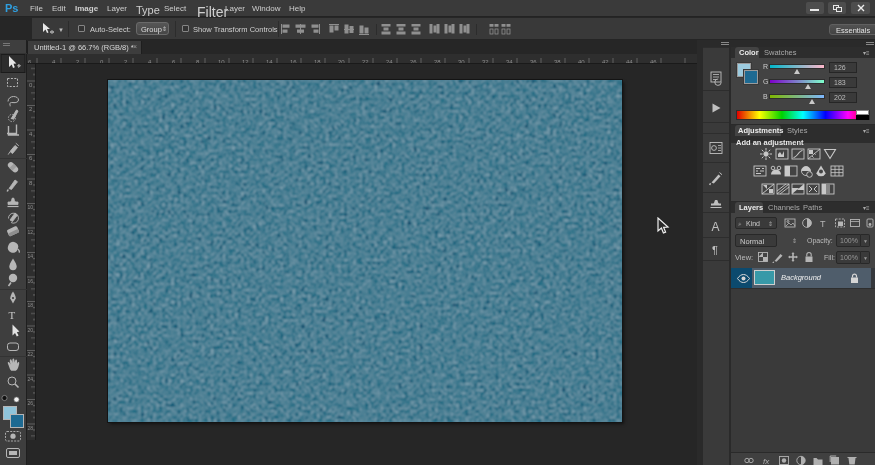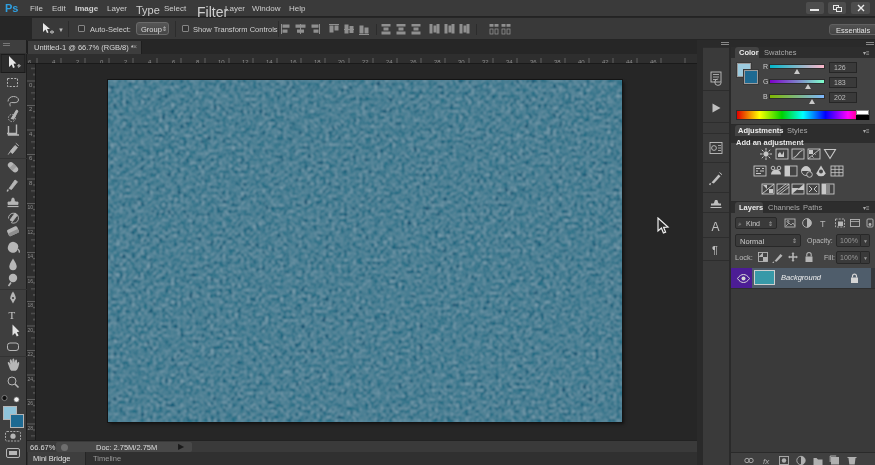--- a/index.html
+++ b/index.html
@@ -216,35 +216,21 @@
         <feGaussianBlur in="comp" stdDeviation="1"></feGaussianBlur>
       </filter>
       <rect width="514" height="342" filter="url(#noise)"></rect>
     </svg>
   </div>
 
   <svg class="abs" style="left:656px;top:217px;" width="14" height="18" viewBox="0 0 14 18">
     <path d="M2 1 L2 14 L5.4 11 L7.4 16 L9.6 15.1 L7.6 10.3 L12 10 Z" fill="#2a2a2a" stroke="#efefef" stroke-width="1.2"></path>
   </svg>
 
-  <div class="abs" style="left:27px;top:440px;width:670px;height:12px;background:#3a3a3a;border-top:1px solid #222;">
-    <span class="abs" style="left:3px;top:2px;color:#ddd;font-size:7.5px;">66.67%</span>
-    <div class="abs" style="left:29px;top:1px;width:136px;height:10px;background:#484848;border-radius:2px;">
-      <span class="abs" style="left:5px;top:2px;width:7px;height:7px;border-radius:50%;background:#6e6e6e;"></span>
-      <span class="abs" style="left:40px;top:1px;color:#ddd;font-size:7.5px;">Doc: 2.75M/2.75M</span>
-      <span class="abs" style="left:122px;top:0px;color:#1a1a1a;font-size:8px;">▶</span>
-    </div>
-  </div>
-
-  <div class="abs" style="left:27px;top:452px;width:670px;height:13px;background:#303030;">
-    <div class="abs" style="left:1px;top:0;width:58px;height:13px;background:#3e3e3e;border-right:1px solid #252525;">
-      <span class="abs" style="left:5px;top:2px;color:#e0e0e0;font-size:7.5px;">Mini Bridge</span>
-    </div>
-    <span class="abs" style="left:66px;top:2px;color:#999;font-size:7.5px;">Timeline</span>
-  </div>
+
 
   <div class="abs" id="toolbar" style="left:0;top:40px;width:27px;height:425px;background:#3e3e3e;border-right:1px solid #1f1f1f;">
     <svg width="27" height="425" viewBox="0 0 27 425">
       <g stroke="#b6b6b6" fill="none" stroke-width="1">
 
         <path d="M3 3.5 H10 M3 5.5 H10" stroke="#777"></path>
         <path d="M0 13.5 H27" stroke="#333"></path>
 
         <rect x="1" y="14.5" width="24" height="18" fill="#2d2d2d" stroke="#1b1b1b"></rect>
         <path d="M9 16 L9 27 L11.8 24.4 L13 28 L14.8 27.3 L13.5 23.8 L16.4 23.6 Z" fill="#e6e6e6" stroke="none"></path>
@@ -526,33 +512,33 @@
             <rect x="-4.5" y="-3.5" width="9" height="7"></rect>
             <path d="M-4.5 -1.5 h9" stroke-width="0.8"></path>
           </g>
         <g transform="translate(87,6)">
             <rect x="-3" y="-4" width="6" height="8" rx="1"></rect>
             <circle cx="0" cy="1.5" r="1.4" fill="#b5b5b5" stroke="none"></circle>
           </g>
       </g>
     </svg>
 
-    <div class="abs" style="left:4px;top:32px;width:66px;height:13px;background:#3a3a3a;border:1px solid #282828;border-radius:2px;">
+    <div class="abs" style="left:4px;top:32px;width:42px;height:13px;background:#3a3a3a;border:1px solid #282828;border-radius:2px;">
       <span class="abs" style="left:4px;top:2px;color:#ccc;font-size:7.5px;">Normal</span>
       <span class="abs" style="left:56px;top:2px;color:#aaa;font-size:6px;">⇕</span>
     </div>
     <span class="abs" style="left:76px;top:35px;color:#bbb;font-size:7px;">Opacity:</span>
     <div class="abs" style="left:105px;top:32px;width:25px;height:13px;background:#3a3a3a;border:1px solid #282828;border-radius:2px 0 0 2px;">
       <span class="abs" style="left:3px;top:2px;color:#999;font-size:7px;">100%</span>
     </div>
     <div class="abs" style="left:130px;top:32px;width:9px;height:13px;background:#3a3a3a;border:1px solid #282828;border-left:none;border-radius:0 2px 2px 0;">
       <span class="abs" style="left:2px;top:3px;color:#999;font-size:5px;">▼</span>
     </div>
 
-    <span class="abs" style="left:4px;top:51px;color:#bbb;font-size:7.5px;">Lock:</span>
+    <span class="abs" style="left:4px;top:51px;color:#bbb;font-size:7.5px;">View:</span>
     <svg class="abs" style="left:26px;top:49px;" width="60" height="12" viewBox="0 0 60 12">
       <g stroke="#b5b5b5" fill="none" stroke-width="0.9">
         <g transform="translate(6,6)">
             <rect x="-4.5" y="-4.5" width="9" height="9"></rect>
             <path d="M-4.5 0 H0 V-4.5 M0 0 H4.5 V4.5 H0 Z" fill="#b5b5b5" stroke="none"></path>
           </g>
         <g transform="translate(21,6)">
             <path d="M-3.5 4 L2.5 -3 L4.5 -1.2 L-1.5 4.8 Z" fill="#b5b5b5" stroke="none"></path>
             <path d="M-4.3 4.8 l-0.9 1.6" stroke-width="1.2"></path>
           </g>
@@ -567,21 +553,21 @@
       </g>
     </svg>
     <span class="abs" style="left:93px;top:52px;color:#bbb;font-size:7px;">Fill:</span>
     <div class="abs" style="left:105px;top:49px;width:25px;height:13px;background:#3a3a3a;border:1px solid #282828;border-radius:2px 0 0 2px;">
       <span class="abs" style="left:3px;top:2px;color:#999;font-size:7px;">100%</span>
     </div>
     <div class="abs" style="left:130px;top:49px;width:9px;height:13px;background:#3a3a3a;border:1px solid #282828;border-left:none;border-radius:0 2px 2px 0;">
       <span class="abs" style="left:2px;top:3px;color:#999;font-size:5px;">▼</span>
     </div>
 
-    <div class="abs" style="left:0;top:66px;width:144px;height:21px;background:#4c1d95;">
+    <div class="abs" style="left:0;top:66px;width:144px;height:21px;background:#0c4a6e;">
       <div class="abs" style="left:21px;top:0;width:119px;height:20px;background:#4f5d6b;"></div>
       <svg class="abs" style="left:6px;top:5.5px;" width="13" height="9" viewBox="0 0 13 9">
         <path d="M0.5 4.5 C2.5 1.5 4.5 0.5 6.5 0.5 C8.5 0.5 10.5 1.5 12.5 4.5 C10.5 7.5 8.5 8.5 6.5 8.5 C4.5 8.5 2.5 7.5 0.5 4.5 Z" fill="none" stroke="#d5d5d5" stroke-width="1"></path>
         <circle cx="6.5" cy="4.5" r="2" fill="#d5d5d5"></circle>
       </svg>
       <div class="abs" style="left:23px;top:2px;width:21px;height:15px;background:#3899a8;border:1px solid #cfcfcf;"></div>
       <span class="abs" style="left:50px;top:5px;color:#f0f0f0;font-size:7.5px;font-style:italic;">Background</span>
       <svg class="abs" style="left:119px;top:4.5px;" width="9" height="11" viewBox="0 0 9 11">
         <rect x="1" y="4.5" width="7" height="5.5" fill="#d5d5d5"></rect>
         <path d="M2.5 4.5 v-1.3 a2 2 0 0 1 4 0 v1.3" stroke="#d5d5d5" stroke-width="1.2" fill="none"></path>

